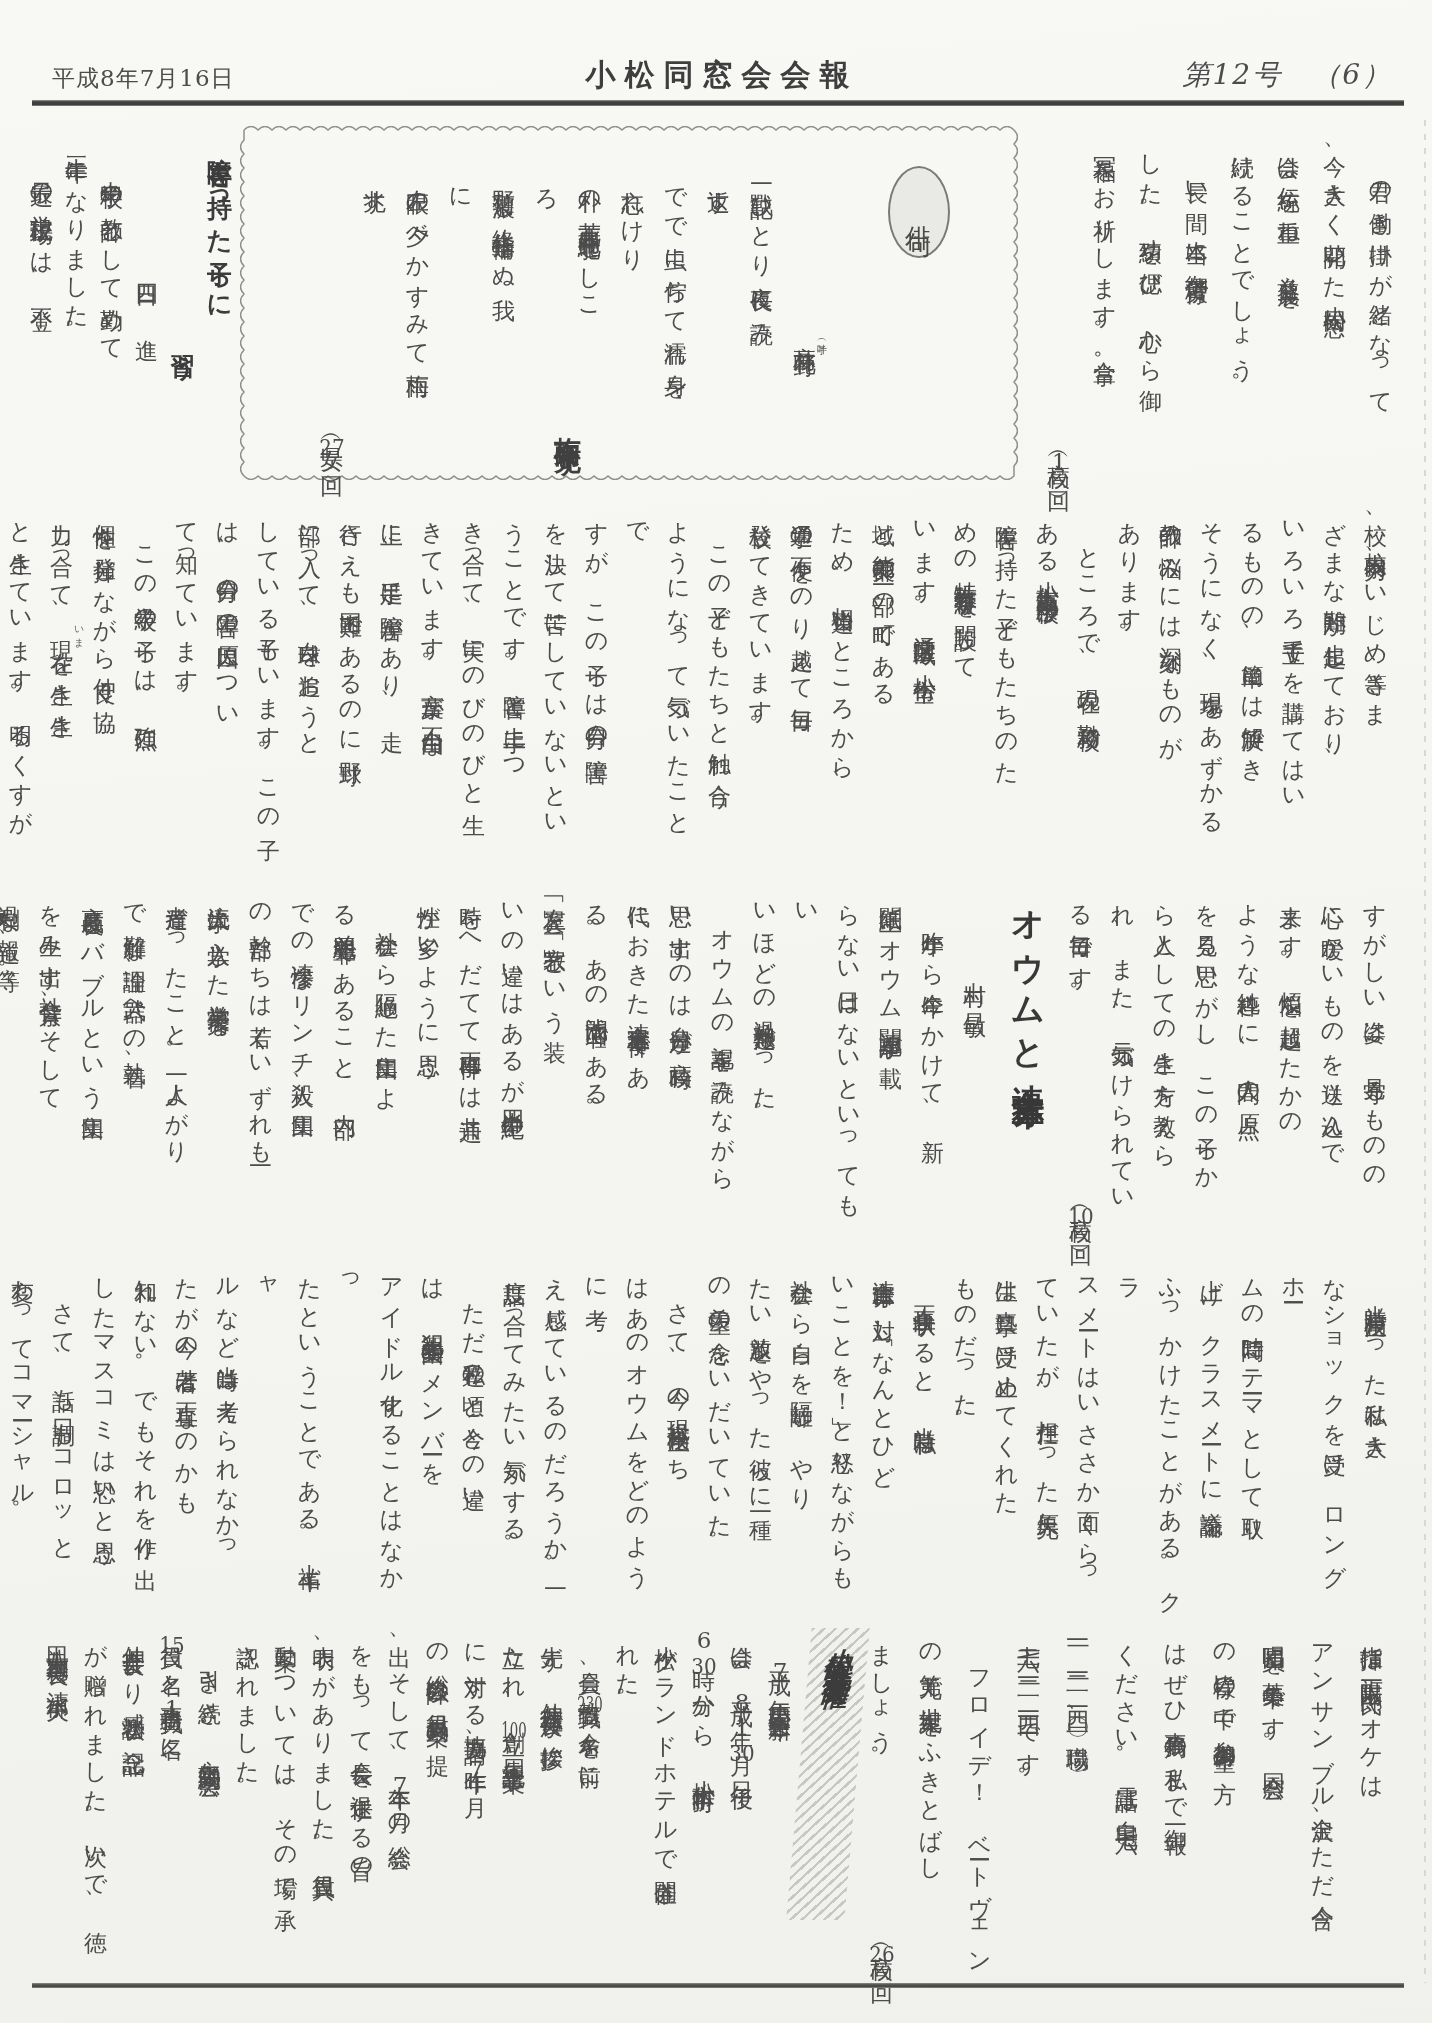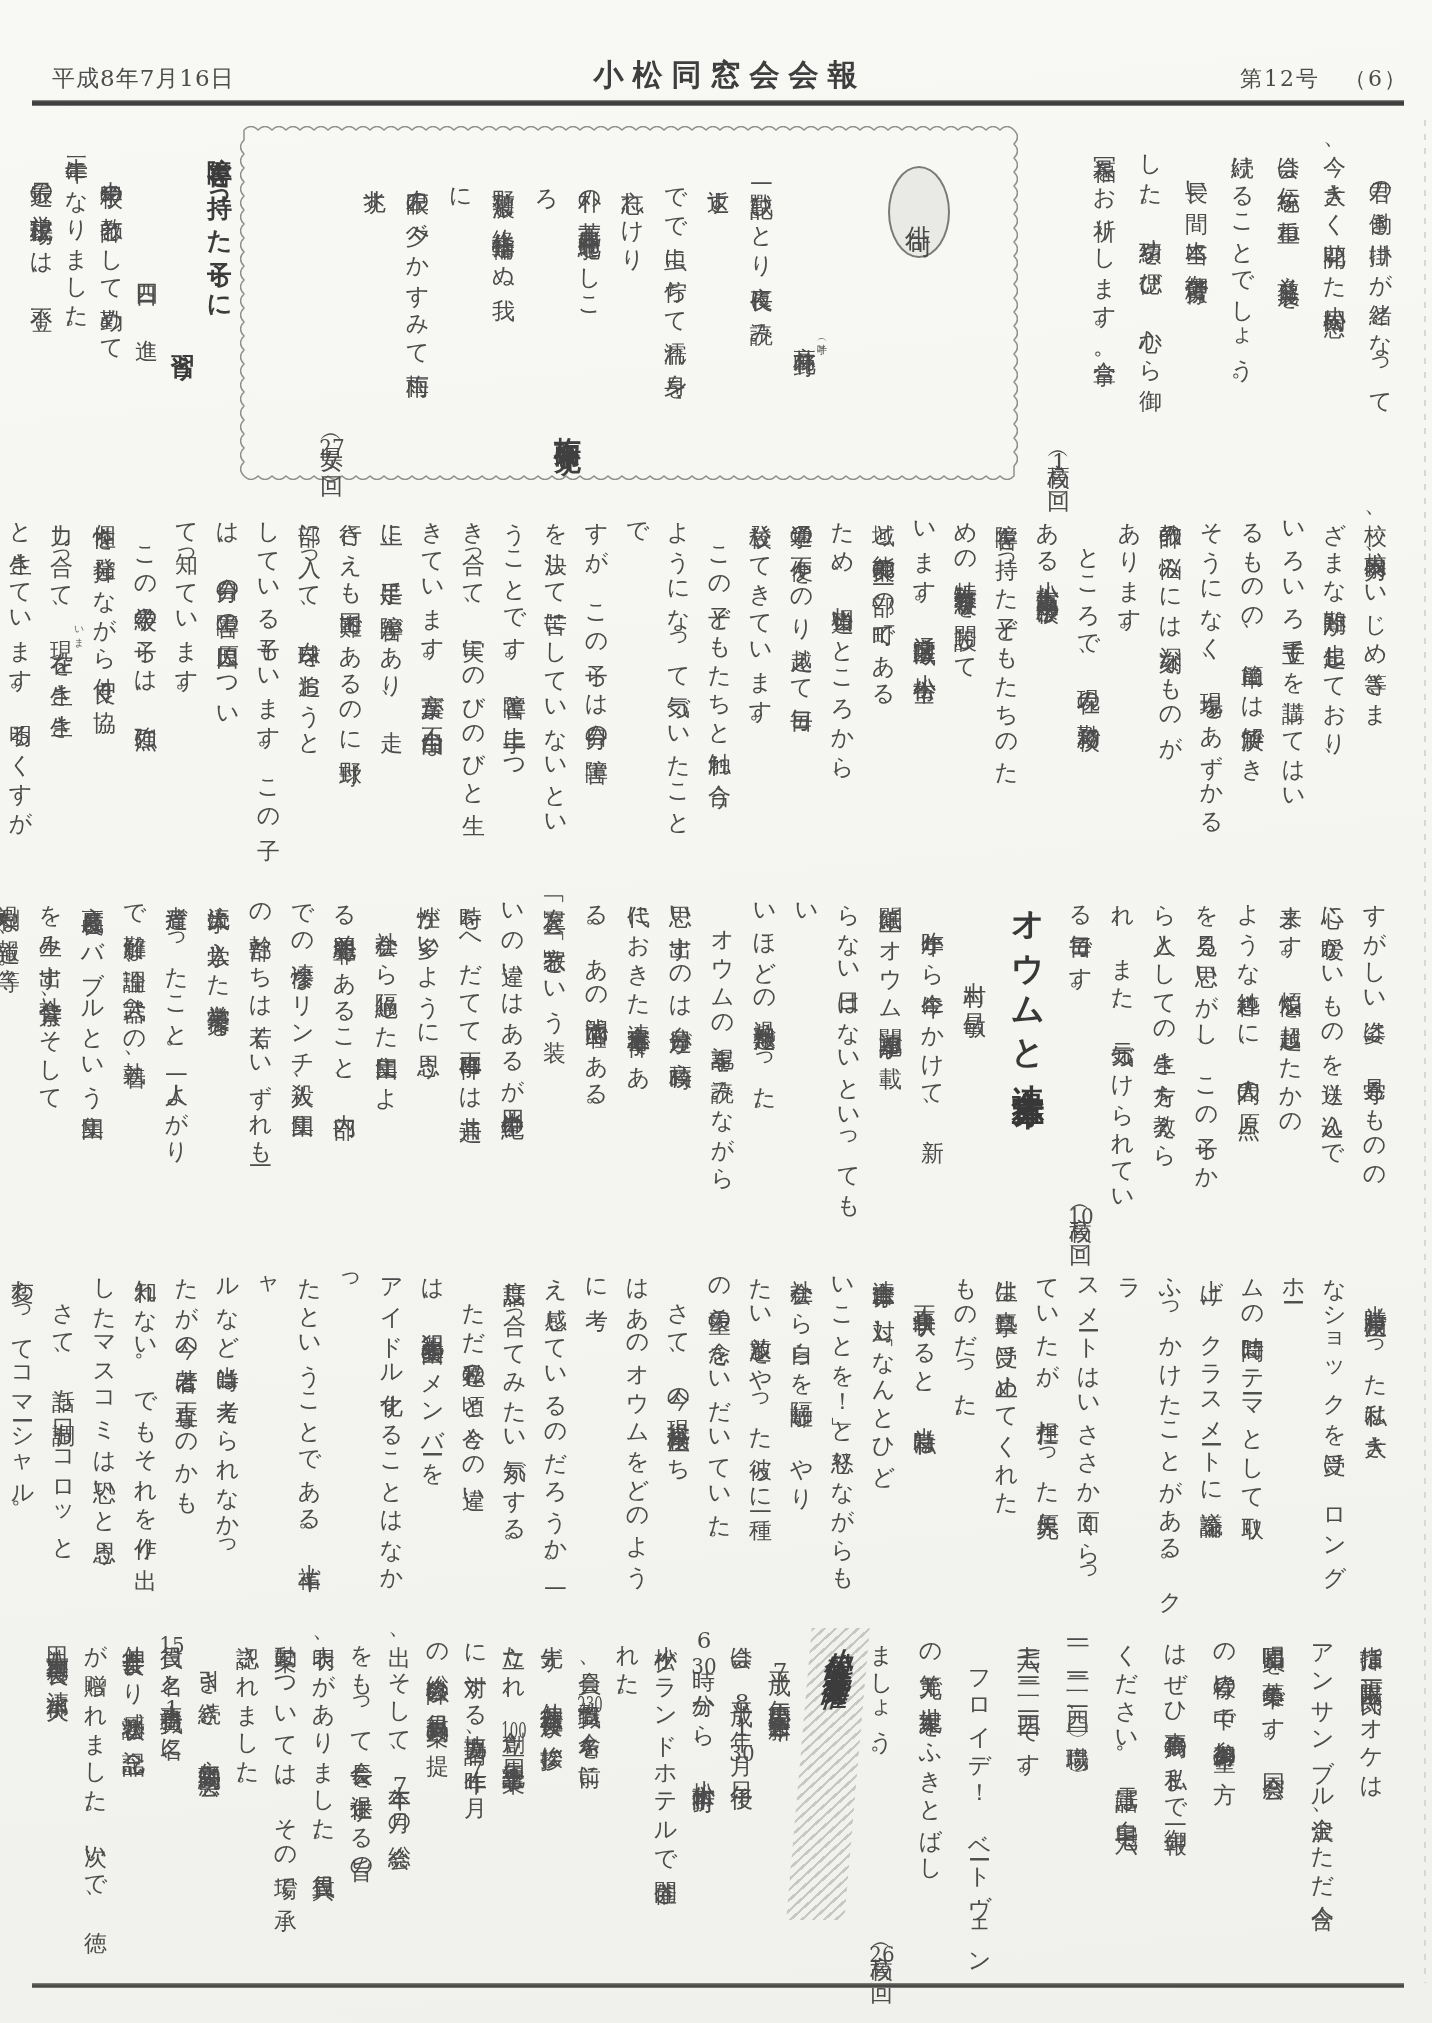--- a/index.html
+++ b/index.html
@@ -3,25 +3,25 @@
 <meta charset="utf-8">
 <style>
   html,body{margin:0;padding:0;background:#e6e6e3;}
   .page{
     position:relative;width:1432px;height:2023px;margin:0 auto;
     background:linear-gradient(175deg,#f8f8f5 0%,#f4f4f1 55%,#f0f0ec 100%);
     font-family:"DejaVu Serif","Liberation Serif",serif;
     color:#4c4c4c;overflow:hidden;
   }
   
-  .header{position:absolute;top:50px;left:52px;right:24px;height:44px;}
+  .header{position:absolute;top:50px;left:52px;right:40px;height:44px;}
   .h-date{position:absolute;left:0;bottom:0;font-size:23px;letter-spacing:1px;}
   .h-title{position:absolute;left:50%;transform:translateX(-50%);bottom:-2px;
            font-size:30px;font-weight:bold;letter-spacing:9px;color:#3e3e3e;white-space:nowrap;margin-top:20px;}
-  .h-issue{position:absolute;right:0;bottom:0;font-size:22px;letter-spacing:2px;}
+  .h-issue{position:absolute;right:0;bottom:0;font-size:28px;letter-spacing:2px;font-style:italic;}
   .rule-top{position:absolute;top:100px;left:32px;right:28px;height:6px;
             background:linear-gradient(#9c9c99,#3e3e3e 30%,#3e3e3e 75%,#8d8d8a);}
   .rule-bottom{position:absolute;top:1983px;left:32px;right:28px;height:5px;
             background:linear-gradient(#8d8d8a,#4a4a48 40%,#4a4a48 80%,#9c9c99);}
   
   .band{position:absolute;writing-mode:vertical-rl;-webkit-writing-mode:vertical-rl;
         text-orientation:upright;}
   .band p{margin:0;padding:0;}
   .col{font-size:23px;letter-spacing:2.5px;line-height:41px;}
   .spread{position:relative;}

